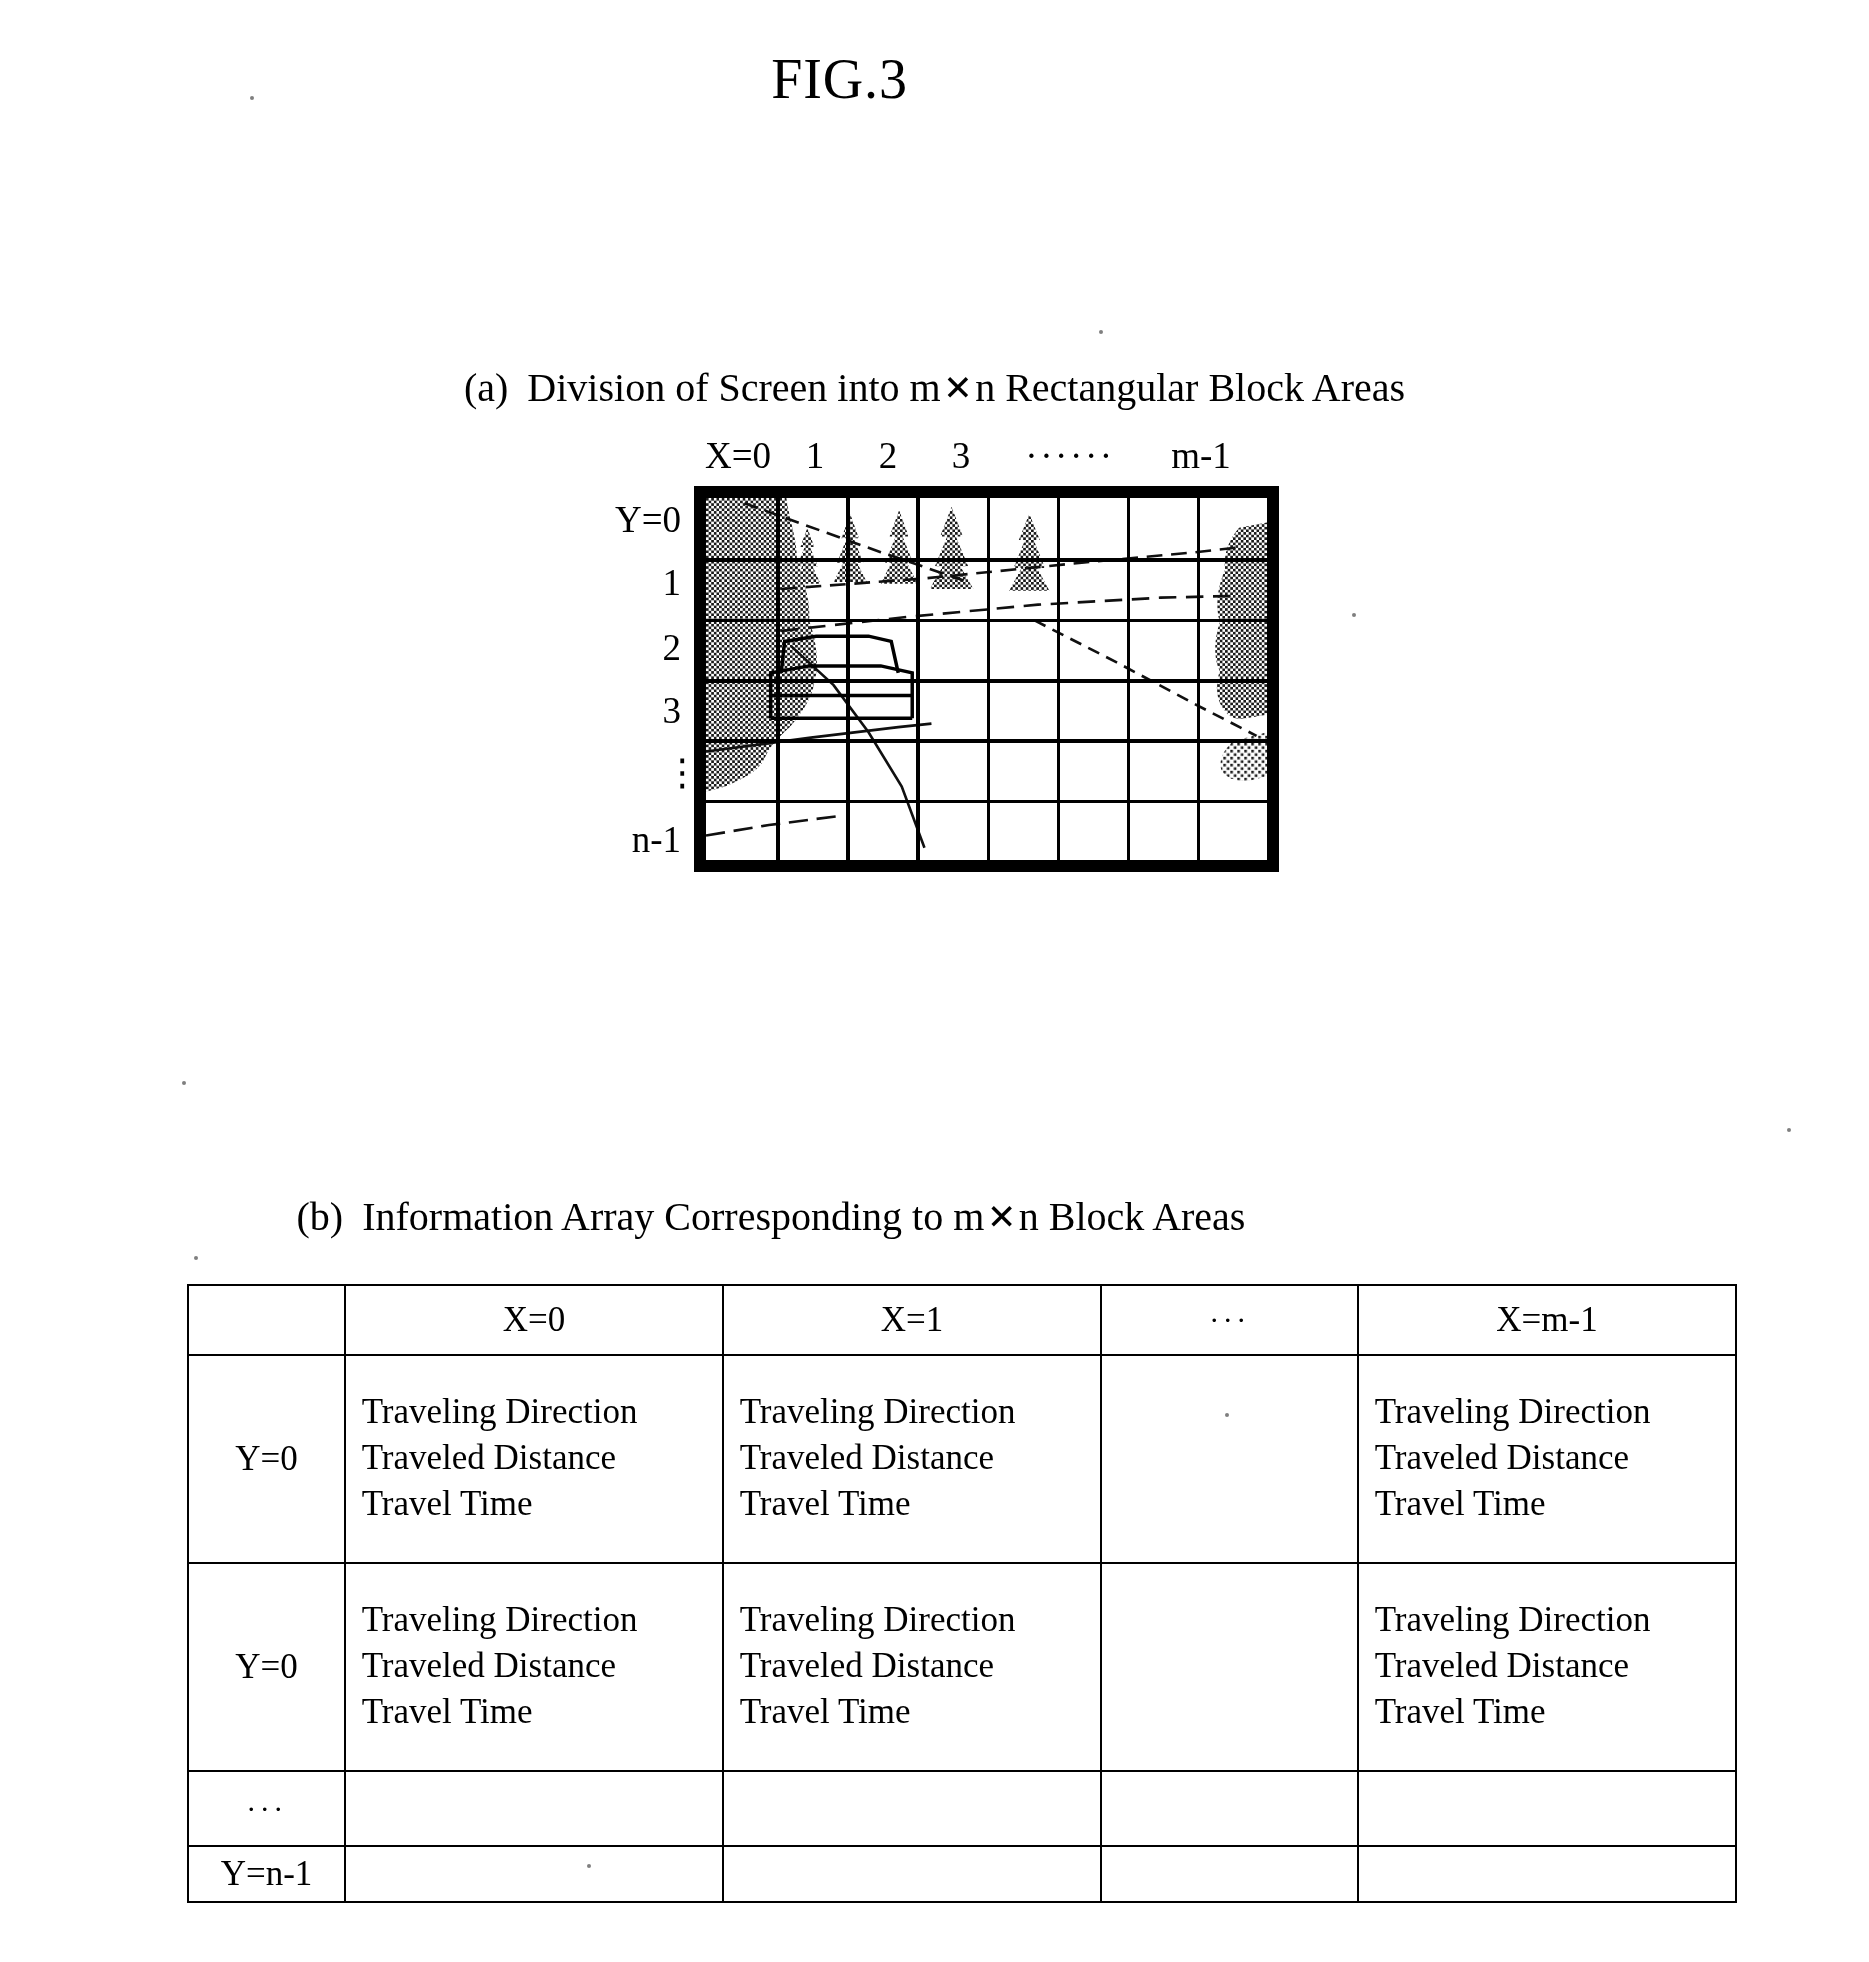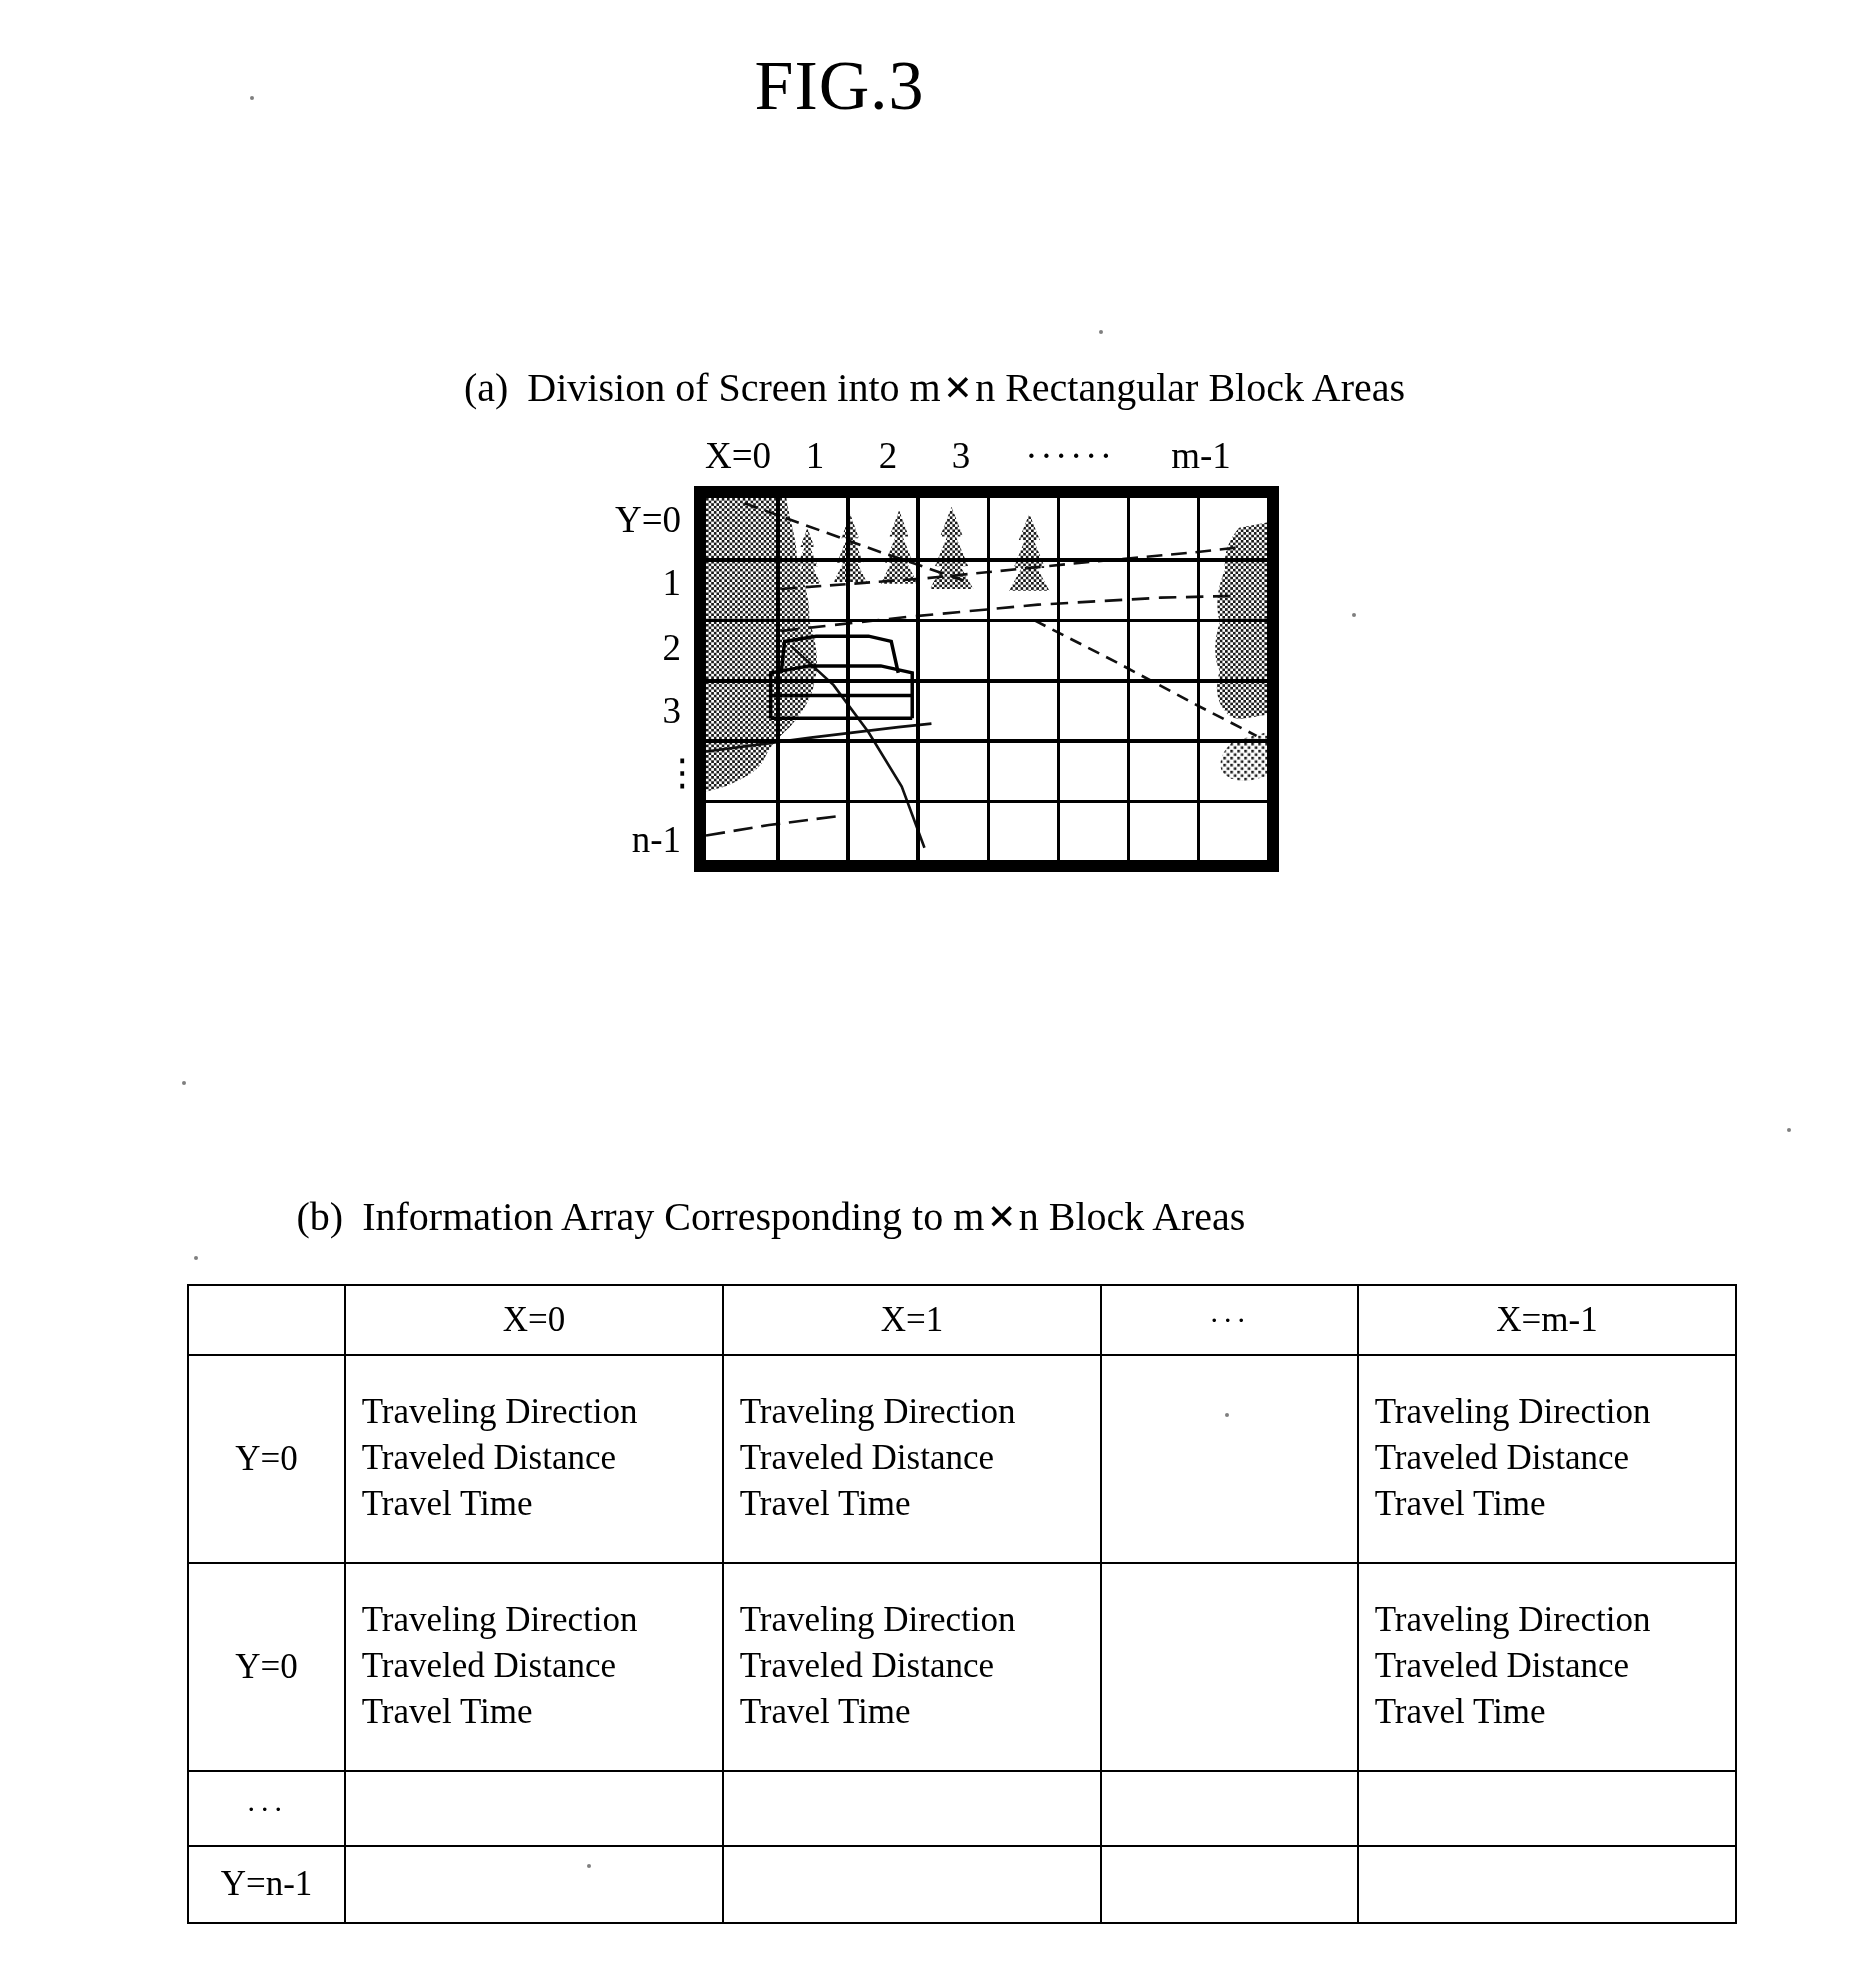--- a/index.html
+++ b/index.html
@@ -16,21 +16,21 @@
     overflow: hidden;
   }
 
   
   .fig-title {
     position: absolute;
     top: 51px;
     left: 0;
     width: 1679px;
     text-align: center;
-    font-size: 70px;
+    font-size: 56px;
     letter-spacing: 0.9px;
     line-height: 1;
   }
 
   
   .caption-a {
     position: absolute;
     top: 358px;
     left: 0;
     width: 1869px;
@@ -188,21 +188,21 @@
   #info-table .rowlabel  { text-align: center; white-space: nowrap; }
   #info-table .cell      { padding: 14px 0 15.7px 15.7px; }
   #info-table .cell div  { white-space: nowrap; }
   #info-table .c0 { width: 155px; }
   #info-table .c1 { width: 376px; }
   #info-table .c2 { width: 376px; font-family: Liberation Serif, serif; }
   #info-table .c3 { width: 255px; }
   #info-table .c4 { width: 376px; }
   #info-table .r-data  { height: 208px; }
   #info-table .r-dots  { height: 75px; }
-  #info-table .r-last  { height: 77px; font-family: Liberation Serif, serif; }
+  #info-table .r-last  { height: 56px; font-family: Liberation Serif, serif; }
   .tdots { letter-spacing: 3.5px; font-size: 30px; }
 
   
   .speck {
     position: absolute;
     background: #3a3a3a;
     width: 4.4px;
     height: 4.4px;
     border-radius: 50%;
     opacity: .65;

